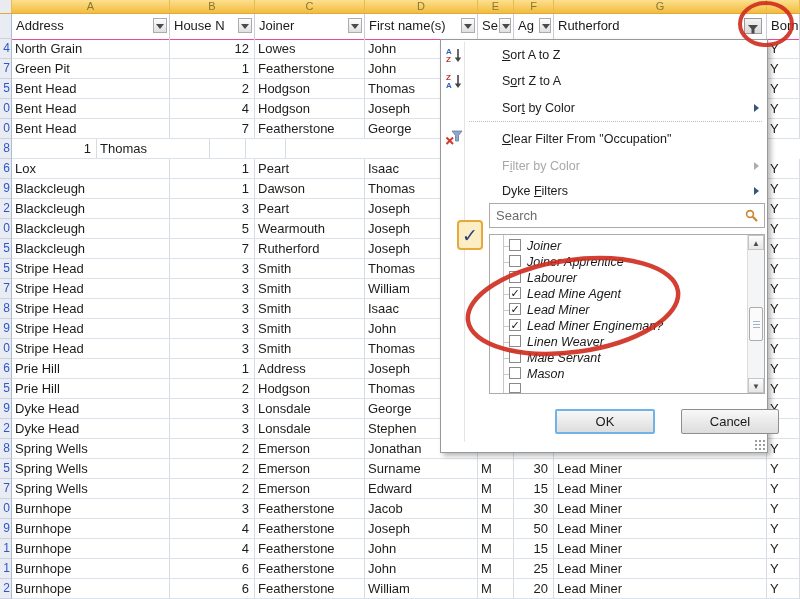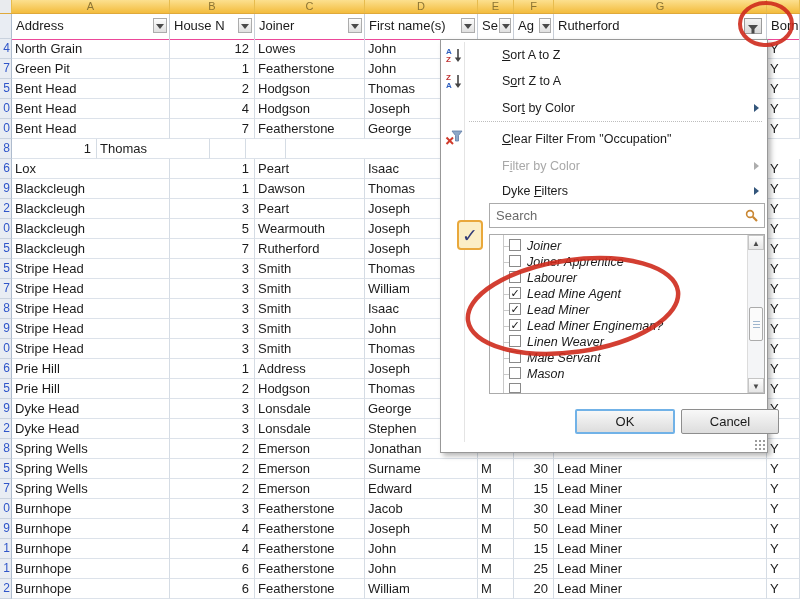--- a/index.html
+++ b/index.html
@@ -64,21 +64,21 @@
   .vscroll{position:absolute;right:0;top:0;width:17px;height:100%;background:#F4F5F7;border-left:1px solid #DCDCDC;box-sizing:border-box;}
   .sarrow{position:absolute;left:0;width:16px;height:15px;text-align:center;font-size:8px;line-height:15px;color:#4A4A4A;
           background:linear-gradient(#FDFDFD,#E6E6E6);border:1px solid #C5C5C5;box-sizing:border-box;}
   .sarrow.up{top:0}.sarrow.down{bottom:0}
   .sthumb{position:absolute;left:1px;top:72px;width:14px;height:34px;background:#FBFBFB;border:1px solid #ABABAB;
           box-sizing:border-box;border-radius:2px;}
   .sthumb::after{content:'';position:absolute;left:3px;top:13px;width:7px;height:8px;
                  background:repeating-linear-gradient(#9FB6CE 0 1px,transparent 1px 3px);}
   .btn{position:absolute;top:369px;height:25px;box-sizing:border-box;font-size:13px;color:#1a1a1a;text-align:center;
        line-height:23px;background:linear-gradient(#F8F8F8,#DDDDDD);border:1px solid #8E8E8E;border-radius:2px;}
-  .btn.ok{left:134px;width:100px;border:2px solid #71B2E7;line-height:21px;}
+  .btn.ok{left:114px;width:100px;border:2px solid #71B2E7;line-height:21px;}
   .btn.cancel{left:240px;width:98px;}
   .grip{position:absolute;right:2px;bottom:2px;width:11px;height:11px;
         background-image:radial-gradient(#9C9C9C 1px,transparent 1.3px);background-size:4px 4px;}
   
   .check-annot{position:absolute;left:457px;top:220px;width:26px;height:30px;box-sizing:border-box;z-index:6;
                background:#FBEEC5;border:2px solid #E9A83B;border-radius:4px;text-align:center;
                font-size:19px;line-height:27px;font-weight:700;font-style:italic;color:#323C77;}
   .annot-svg{position:absolute;left:0;top:0;z-index:10;pointer-events:none;}
 </style>
 </head>

